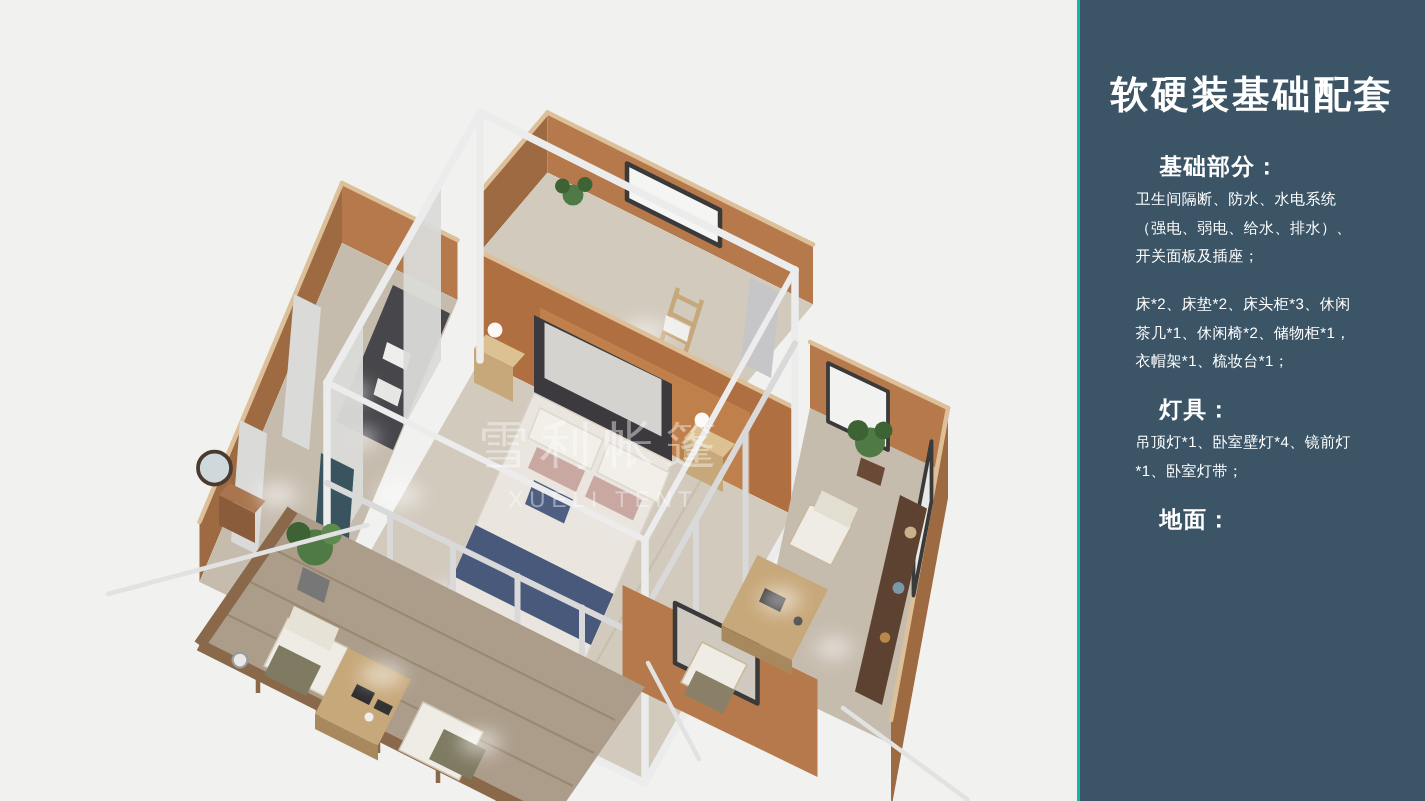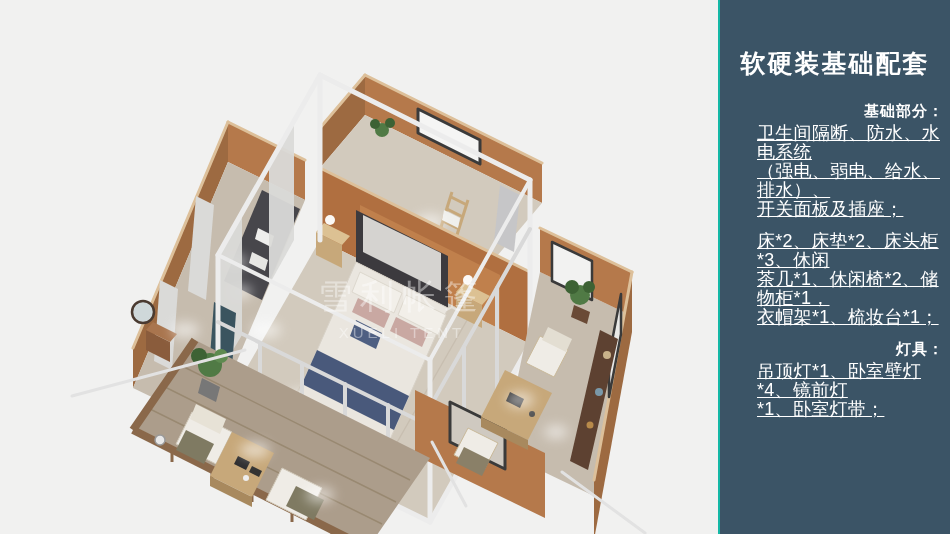--- a/index.html
+++ b/index.html
@@ -17,22 +17,22 @@
     border-left:2px solid #14b8a6;
     color:var(--sidebar-text,#fff);
     padding-top:48px;
   }
   .sb-title{
     margin:0 4px 24px 4px;text-align:center;
     font-size:25px;font-weight:700;letter-spacing:2px;line-height:1.2;
   }
   .sections{padding:0 6px 0 37px;}
   .section{margin-bottom:13px;}
-  .sec-head{font-size:15px;font-weight:700;margin:0 0 3px 16px;letter-spacing:1px;text-align:right;}
-  .sec-body{font-size:18px;line-height:19px;margin:0;white-space:pre-line;letter-spacing:0.3px;text-decoration:underline;}
+  .sec-head{font-size:15px;font-weight:700;margin:0 0 3px 16px;letter-spacing:1px;}
+  .sec-body{font-size:10px;line-height:19px;margin:0;white-space:pre-line;letter-spacing:0.3px;}
 
   
   .wall{fill:var(--wall)}
   .wall-dark{fill:var(--wall-dark)}
   .wall-face{fill:var(--wall-face)}
   .floor{fill:var(--floor)}
   .floor-dark{fill:var(--floor-dark)}
   .deck{fill:var(--deck)}
   .frame{stroke:var(--frame);stroke-linecap:round;fill:none}
   .frame-d{stroke:var(--frame-dark);stroke-linecap:round;fill:none}
@@ -282,17 +282,18 @@
 衣帽架*1、梳妆台*1；</p>
       </div>
       <div class="section">
         <p class="sec-head">灯具：</p>
         <p class="sec-body">吊顶灯*1、卧室壁灯*4、镜前灯
 *1、卧室灯带；</p>
       </div>
       <div class="section">
       </div>
       <div class="section">
+        <p class="sec-head">地面：</p>
       </div>
     </div>
   </aside>
 
 </div>
 
 </body></html>

